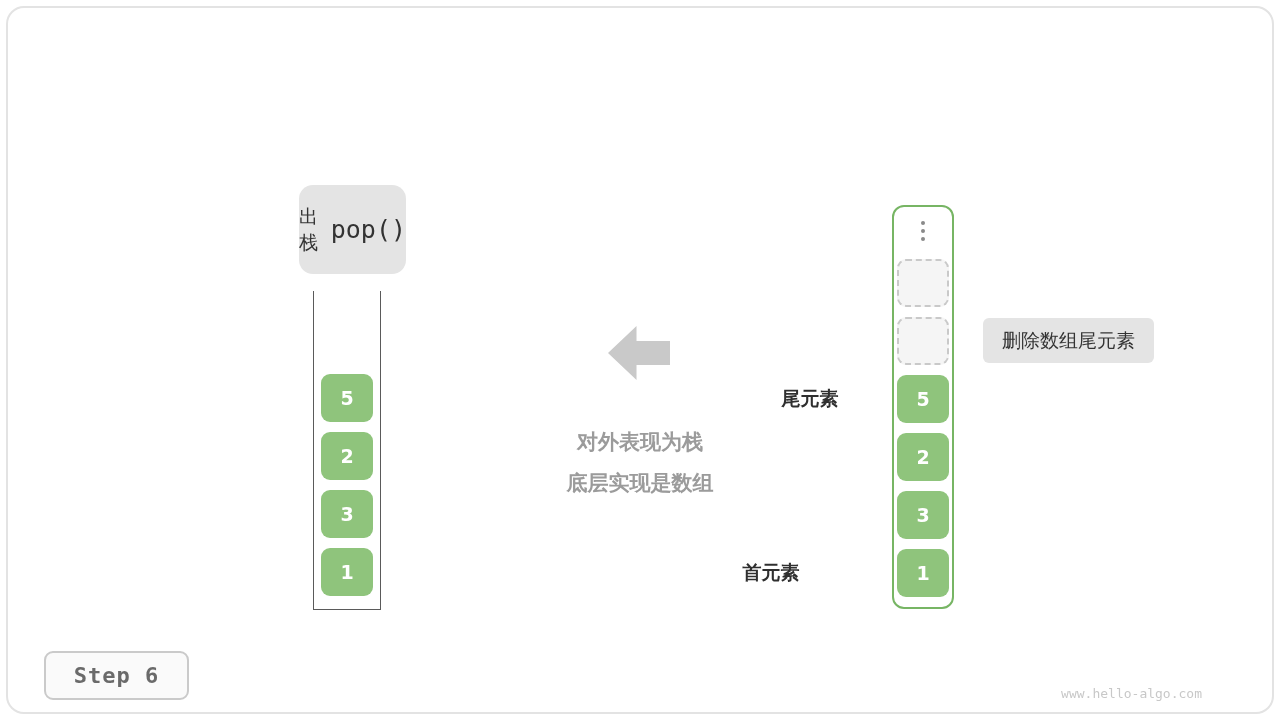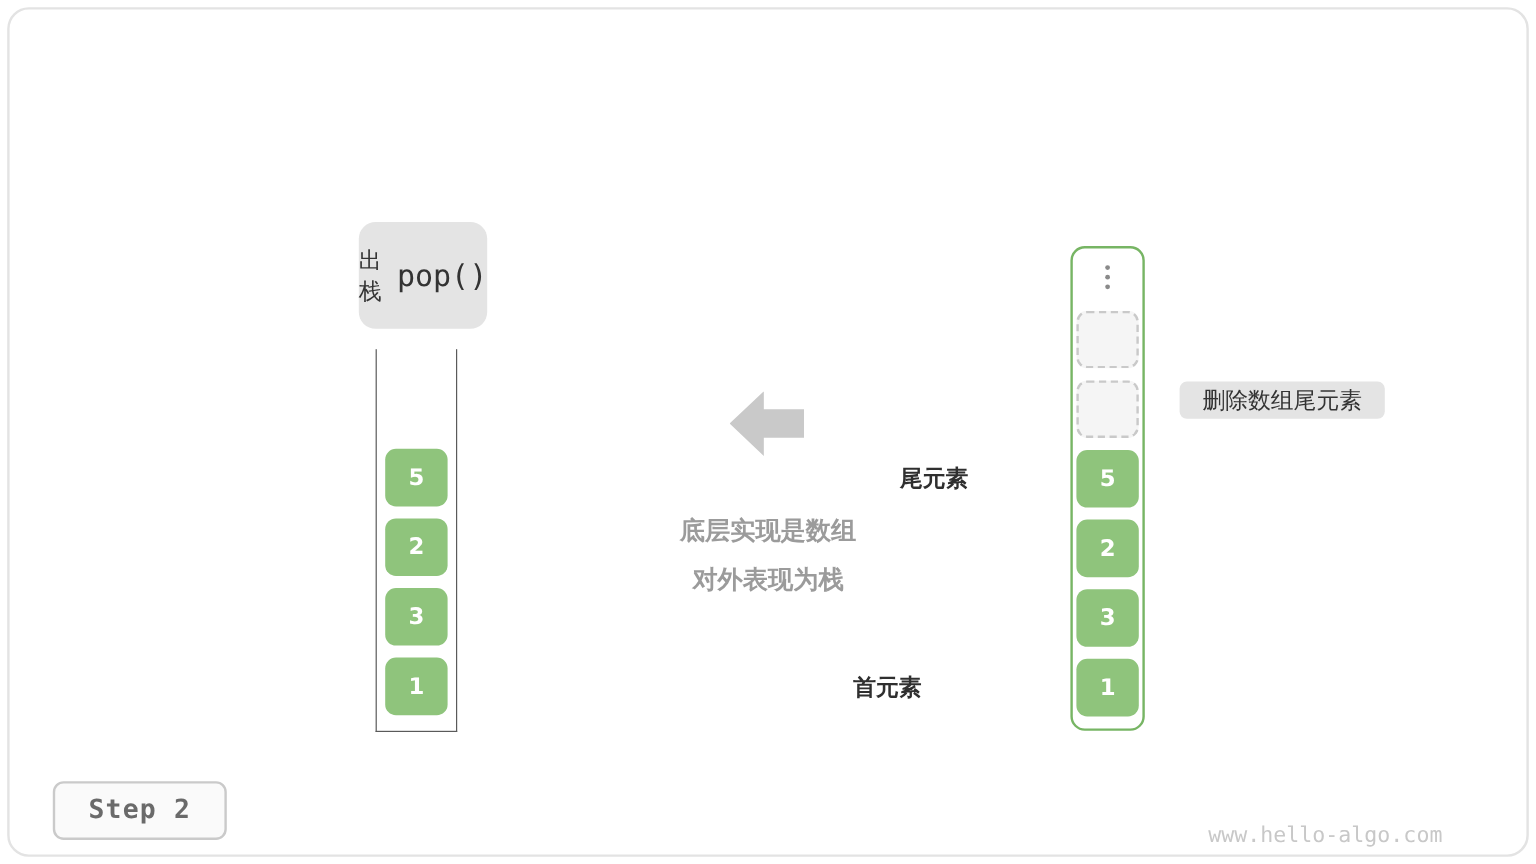--- a/index.html
+++ b/index.html
@@ -57,44 +57,44 @@
     justify-content:center; gap:4px; flex:0 0 auto;
   }
   .vdots i{ width:4px; height:4px; border-radius:50%; background:#8a8a8a; display:block; }
   .empty-cell{
     width:52px; height:48px; border-radius:9px; flex:0 0 auto;
     border:2px dashed #c9c9c9; background:#f5f5f5;
   }
 
   
   .side-label{
-    position:absolute; width:120px; text-align:left;
+    position:absolute; width:120px; text-align:center;
     font-size:19px; font-weight:bold; color:#2f2f2f;
   }
   .tail-label{ left:742px; top:378px; }
   .head-label{ left:703px; top:552px; }
 
   .annotation{
-    position:absolute; left:975px; top:310px; height:31px;
+    position:absolute; left:975px; top:310px; height:45px;
     background:#e4e4e4; border-radius:6px; color:#333;
     font-size:19px; display:flex; align-items:center; padding:0 19px;
   }
 
   
   .step-badge{
     position:absolute; left:36px; top:643px; width:145px; height:49px;
     background:#fafafa; border:2px solid #cacaca; border-radius:9px;
     display:flex; align-items:center; justify-content:center;
     font-family:"DejaVu Sans Mono","Liberation Mono",monospace;
     font-size:22px; font-weight:bold; color:#6a6a6a; letter-spacing:1px;
   }
   .watermark{
     position:absolute; right:70px; top:678px;
     font-family:"DejaVu Sans Mono","Liberation Mono",monospace;
-    font-size:18px; color:#c8c8c8;
+    font-size:13px; color:#c8c8c8;
   }
 </style>
 </head>
 <body>
 
 <div class="frame">
 
   <div class="op-label">
     <span class="cn">出栈</span>
     <span class="code">pop()</span>
@@ -102,22 +102,22 @@
 
   <div class="stack">
     <div class="cell">5</div>
     <div class="cell">2</div>
     <div class="cell">3</div>
     <div class="cell">1</div>
   </div>
 
   <div class="arrow-left"></div>
   <div class="caption">
+    <div>对外表现为栈</div>
     <div>底层实现是数组</div>
-    <div>对外表现为栈</div>
   </div>
 
   <div class="array">
     <div class="vdots">
         <i></i>
         <i></i>
         <i></i>
       </div>
     <div class="empty-cell"></div>
     <div class="empty-cell"></div>
@@ -125,17 +125,17 @@
     <div class="cell">2</div>
     <div class="cell">3</div>
     <div class="cell">1</div>
   </div>
 
   <div class="side-label tail-label">尾元素</div>
   <div class="side-label head-label">首元素</div>
 
   <div class="annotation">删除数组尾元素</div>
 
-  <div class="step-badge">Step 2</div>
+  <div class="step-badge">Step 6</div>
 
   <div class="watermark">www.hello-algo.com</div>
 
 </div>
 
 </body></html>

